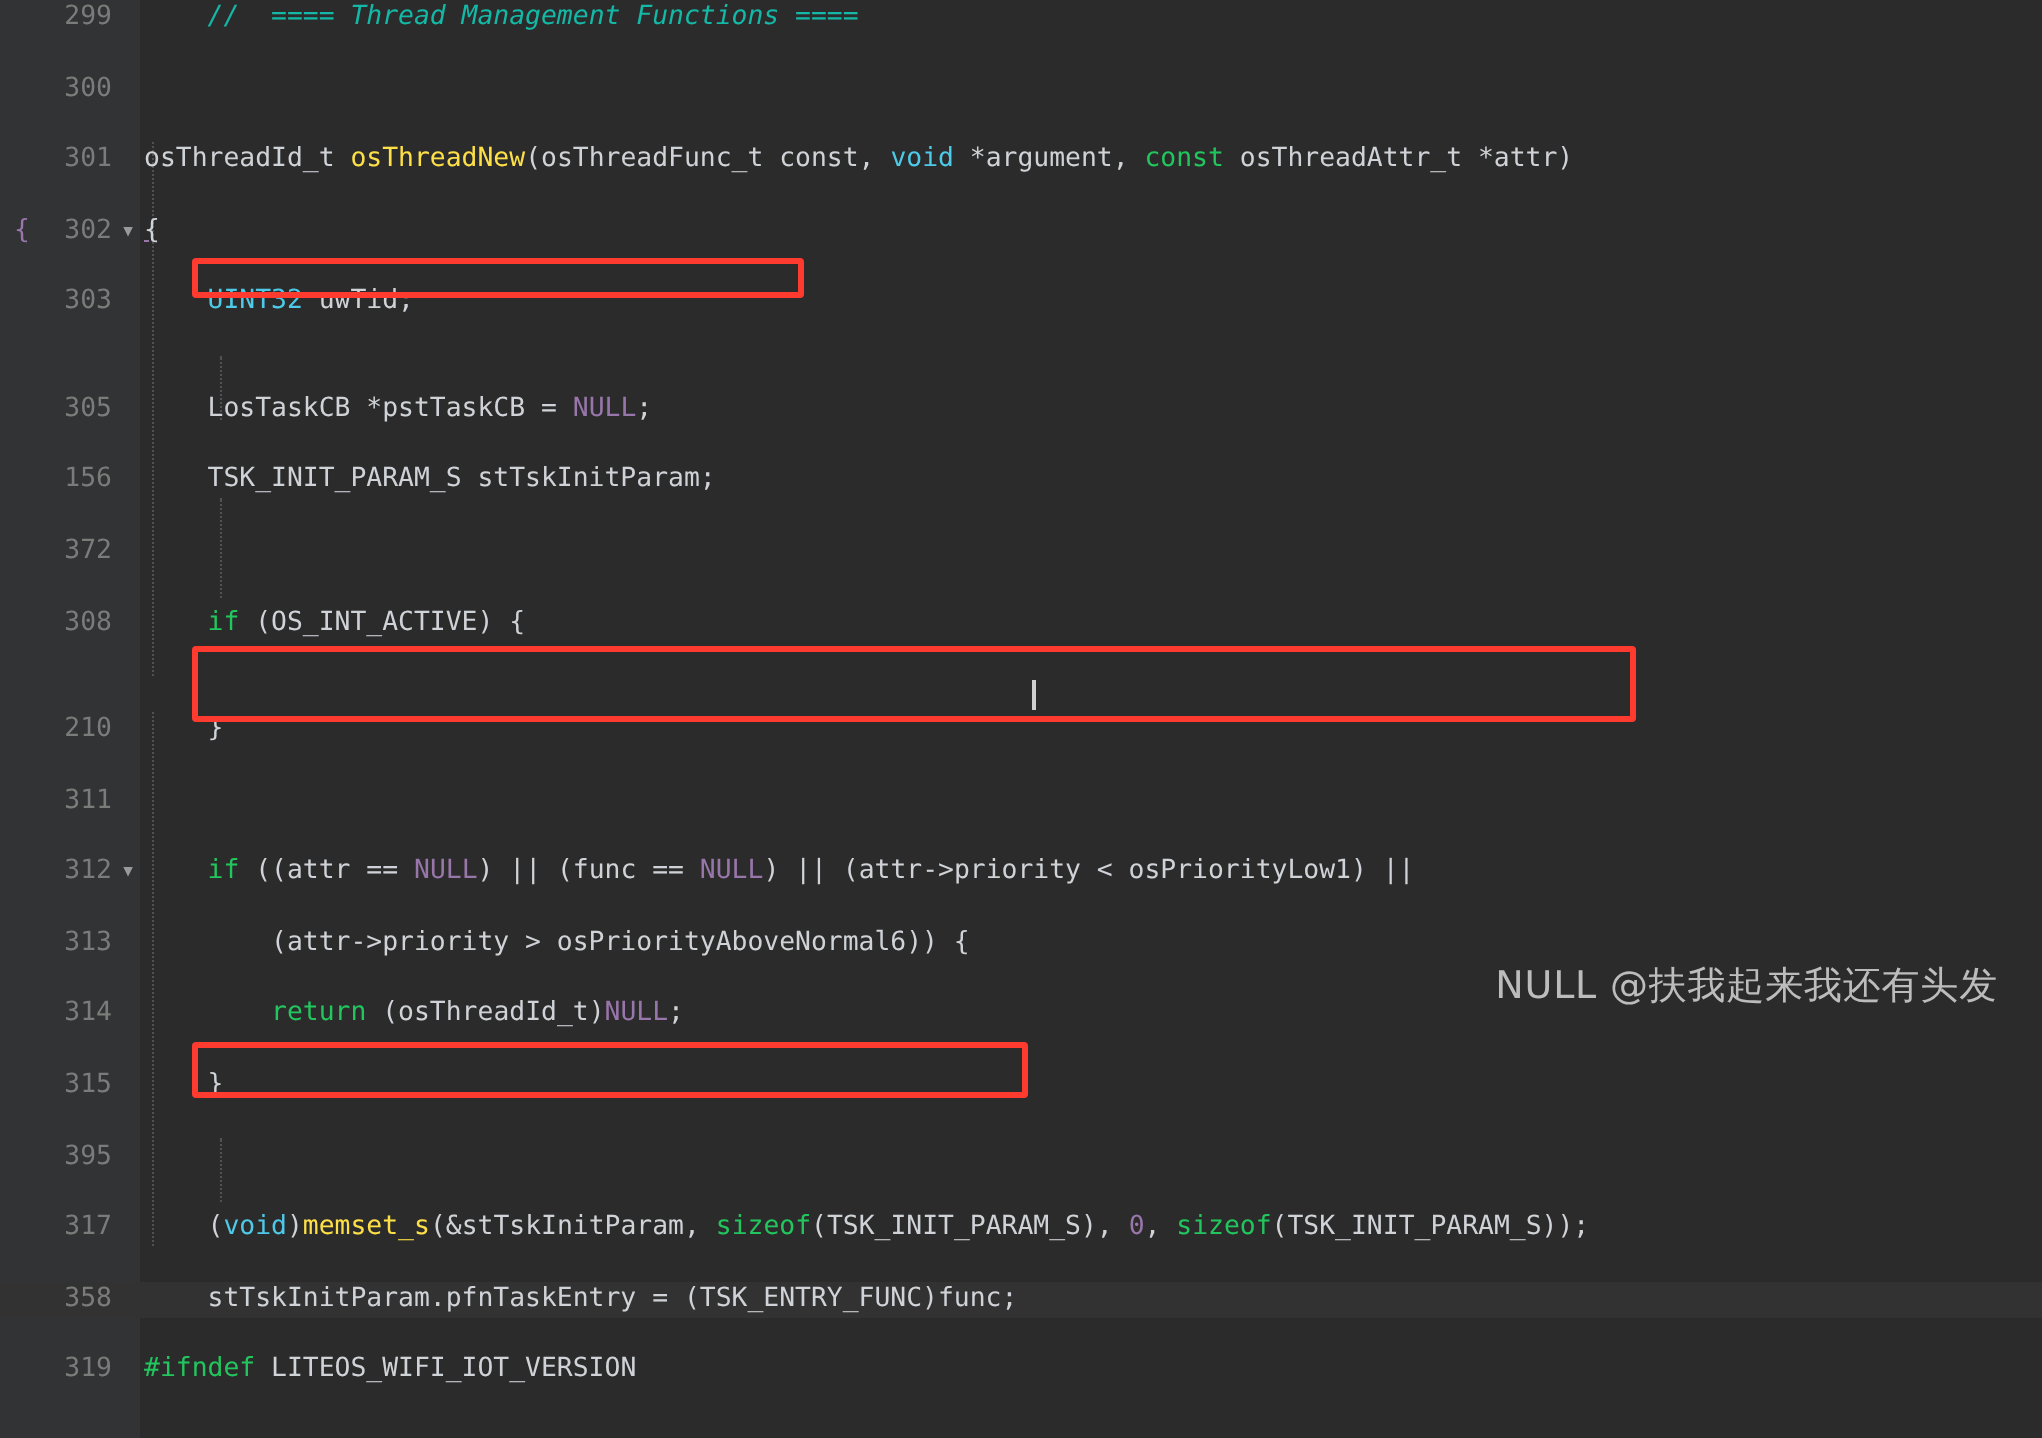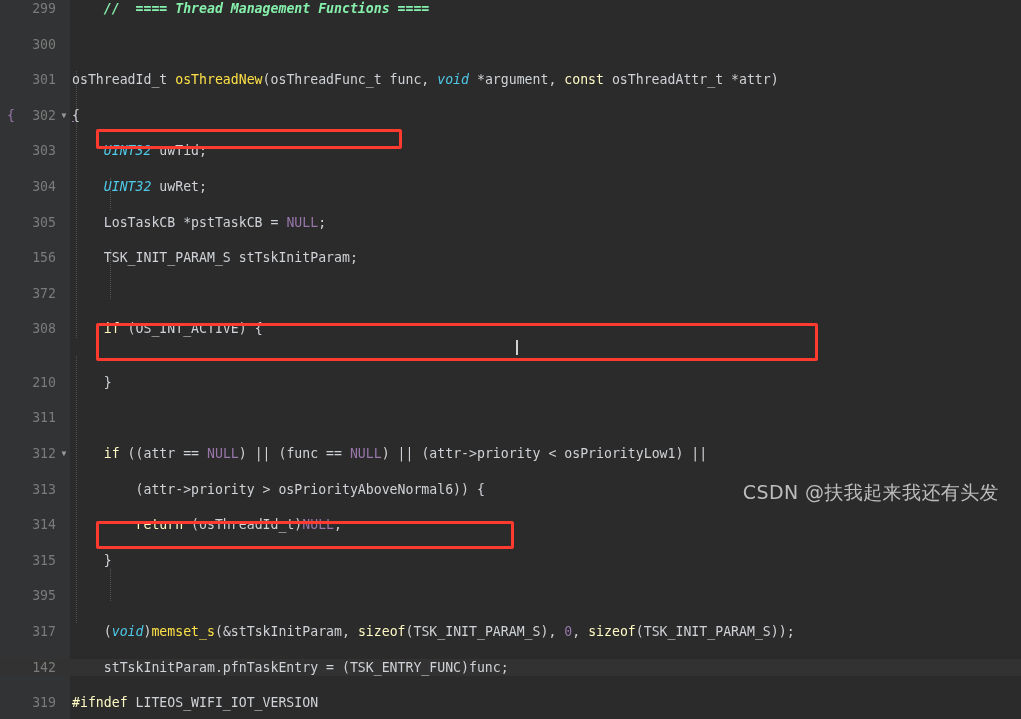--- a/index.html
+++ b/index.html
@@ -83,25 +83,25 @@
     background: #313335;
     border-right: 1px solid #2b2b2b;
   }
 
   
   .guide {
     position: absolute;
     width: 0;
     border-left: 1px dotted #4e5254;
   }
-  .pink  { color: #fef9c3; }
+  .pink  { color: #22c55e; }
   .cyan  { color: #fde047; }
-  .cyanit{ color: #4ec9e8; font-style: italic; }
+  .cyanit{ color: #4ec9e8; }
   .purple{ color: #9876aa; }
-  .cmt   { color: #86efac; font-style: italic; font-weight: bold; }
+  .cmt   { color: #14b8a6; font-style: italic; }
   .plain { color: #cfd2d6; text-align: center; }
   .brace { color: #cfd2d6; }
   .ul    { text-decoration: underline; text-decoration-color: #9876aa; }
 
   
   .annot {
     position: absolute;
     border: 3px solid #ff3b30;
     border-radius: 2px;
     pointer-events: none;
@@ -145,39 +145,35 @@
     <span class="code">    <span class="cmt">//  ==== Thread Management Functions ====</span></span>
   </div>
 
   <div class="row" style="top:17.8px">
     <span class="lineno">300</span>
     <span class="code"></span>
   </div>
 
   <div class="row" style="top:35.6px">
     <span class="lineno">301</span>
-    <span class="code"><span class="plain">osThreadId_t </span><span class="cyan">osThreadNew</span><span class="plain">(osThreadFunc_t func, </span><span class="cyanit">void</span><span class="plain"> *argument, </span><span class="pink">const</span><span class="plain"> osThreadAttr_t *attr)</span></span>
+    <span class="code"><span class="plain">osThreadId_t </span><span class="cyan">osThreadNew</span><span class="plain">(osThreadFunc_t const, </span><span class="cyanit">void</span><span class="plain"> *argument, </span><span class="pink">const</span><span class="plain"> osThreadAttr_t *attr)</span></span>
   </div>
 
   <div class="row" style="top:53.4px">
     <span class="bracketcol">{</span>
     <span class="lineno">302</span>
     <span class="fold">▼</span>
     <span class="code"><span class="brace ul">{</span></span>
   </div>
 
   <div class="row" style="top:71.2px">
     <span class="lineno">303</span>
     <span class="code"><span class="plain">    </span><span class="cyanit">UINT32</span><span class="plain"> uwTid;</span></span>
   </div>
 
-  <div class="row" style="top:89px">
-    <span class="lineno">304</span>
-    <span class="code"><span class="plain">    </span><span class="cyanit">UINT32</span><span class="plain"> uwRet;</span></span>
-  </div>
 
   <div class="row" style="top:106.8px">
     <span class="lineno">305</span>
     <span class="code"><span class="plain">    LosTaskCB *pstTaskCB = </span><span class="purple">NULL</span><span class="plain">;</span></span>
   </div>
 
   <div class="row" style="top:124.6px">
     <span class="lineno">156</span>
     <span class="code"><span class="plain">    TSK_INIT_PARAM_S stTskInitParam;</span></span>
   </div>
@@ -228,29 +224,29 @@
     <span class="lineno">395</span>
     <span class="code"></span>
   </div>
 
   <div class="row" style="top:320.4px">
     <span class="lineno">317</span>
     <span class="code"><span class="plain">    (</span><span class="cyanit">void</span><span class="plain">)</span><span class="cyan">memset_s</span><span class="plain">(&amp;stTskInitParam, </span><span class="pink">sizeof</span><span class="plain">(TSK_INIT_PARAM_S), </span><span class="purple">0</span><span class="plain">, </span><span class="pink">sizeof</span><span class="plain">(TSK_INIT_PARAM_S));</span></span>
   </div>
 
   <div class="row current" style="top:338.2px">
-    <span class="lineno">142</span>
+    <span class="lineno">358</span>
     <span class="code"><span class="plain">    stTskInitParam.pfnTaskEntry = (TSK_ENTRY_FUNC)func;</span></span>
   </div>
 
   <div class="row" style="top:356px">
     <span class="lineno">319</span>
     <span class="code"><span class="pink">#ifndef</span><span class="plain"> LITEOS_WIFI_IOT_VERSION</span></span>
   </div>
 
   <div class="caret" style="left:516px; top:340px; height:15px;"></div>
 
   <div class="annot" style="left:96px;  top:129px; width:306px; height:20px;"></div>
   <div class="annot" style="left:96px;  top:323px; width:722px; height:38px;"></div>
   <div class="annot" style="left:96px;  top:521px; width:418px; height:28px;"></div>
 
-  <div id="watermark">CSDN @扶我起来我还有头发</div>
+  <div id="watermark">NULL @扶我起来我还有头发</div>
 </div>
 
 </body></html>

